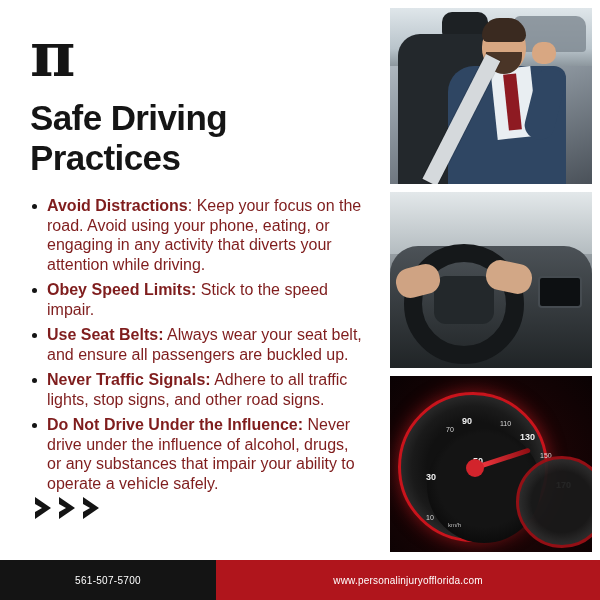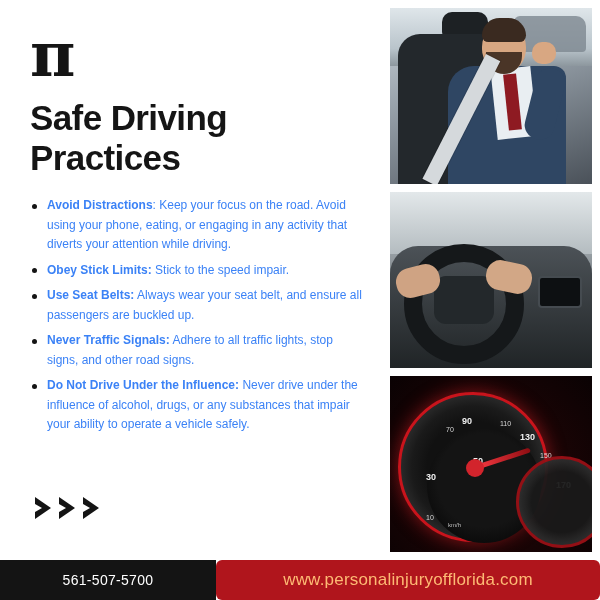--- a/index.html
+++ b/index.html
@@ -48,23 +48,23 @@
   }
   ul.tips {
     margin-top: 18px;
     list-style: none;
     padding-left: 0;
   }
   ul.tips li {
     position: relative;
     padding-left: 17px;
     margin-bottom: 6px;
-    font-size: 12px;
+    font-size: 16px;
     line-height: 19.5px;
-    color: #3b82f6;
+    color: #7f1d1d;
     max-width: 336px;
   }
   ul.tips li::before {
     content: "";
     position: absolute;
     left: 2px;
     top: 7.5px;
     width: 5px; height: 5px;
     border-radius: 50%;
     background: #141414;
@@ -223,31 +223,30 @@
   .footer {
     display: flex;
     width: 600px;
     height: 40px;
   }
   .footer .phone {
     width: 216px;
     background: #141414;
     color: #ffffff;
     display: flex; align-items: center; justify-content: center;
-    font-size: 14px;
+    font-size: 10px;
     letter-spacing: .3px;
   }
   .footer .site {
     flex: 1;
     background: #b0151c;
-    color: #fdba74;
+    color: #ffffff;
     display: flex; align-items: center; justify-content: center;
-    font-size: 17px;
+    font-size: 10px;
     letter-spacing: .2px;
-    border-radius: 6px;
   }
 </style>
 </head>
 <body>
 
 <div class="poster">
 
   <div class="body-area">
 
     <div class="left">
@@ -257,21 +256,21 @@
       <div class="title">
         <div>Safe Driving</div>
         <div>Practices</div>
       </div>
 
       <ul class="tips">
         <li>
           <b>Avoid Distractions</b><span>: </span><span>Keep your focus on the road. Avoid using your phone, eating, or engaging in any activity that diverts your attention while driving.</span>
         </li>
         <li>
-          <b>Obey Stick Limits:</b><span> </span><span>Stick to the speed impair.</span>
+          <b>Obey Speed Limits:</b><span> </span><span>Stick to the speed impair.</span>
         </li>
         <li>
           <b>Use Seat Belts:</b><span> </span><span>Always wear your seat belt, and ensure all passengers are buckled up.</span>
         </li>
         <li>
           <b>Never Traffic Signals:</b><span> </span><span>Adhere to all traffic lights, stop signs, and other road signs.</span>
         </li>
         <li>
           <b>Do Not Drive Under the Influence:</b><span> </span><span>Never drive under the influence of alcohol, drugs, or any substances that impair your ability to operate a vehicle safely.</span>
         </li>

